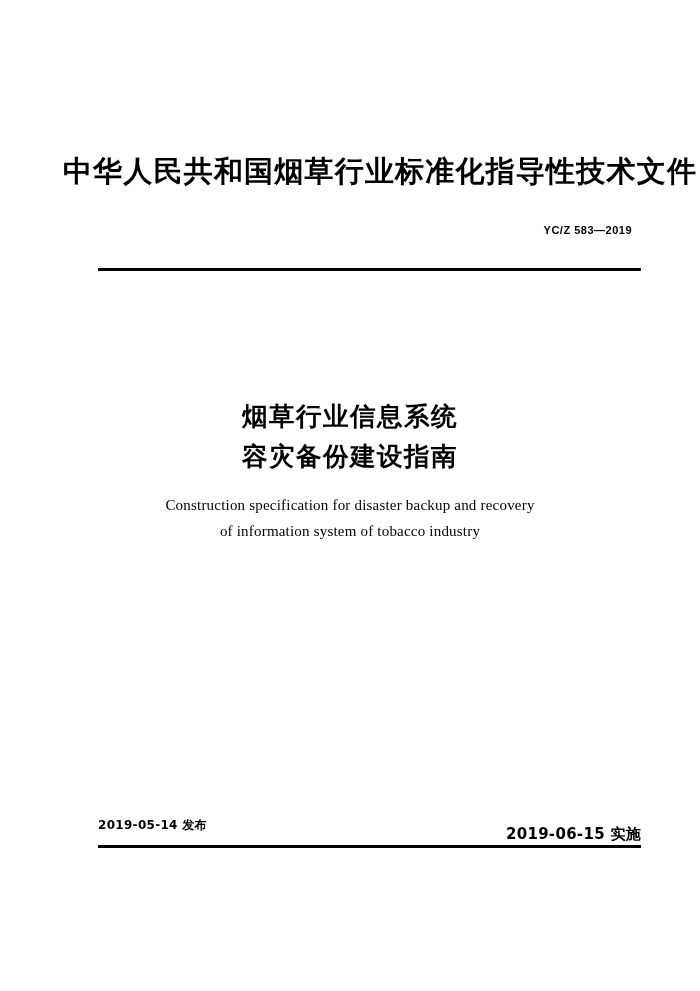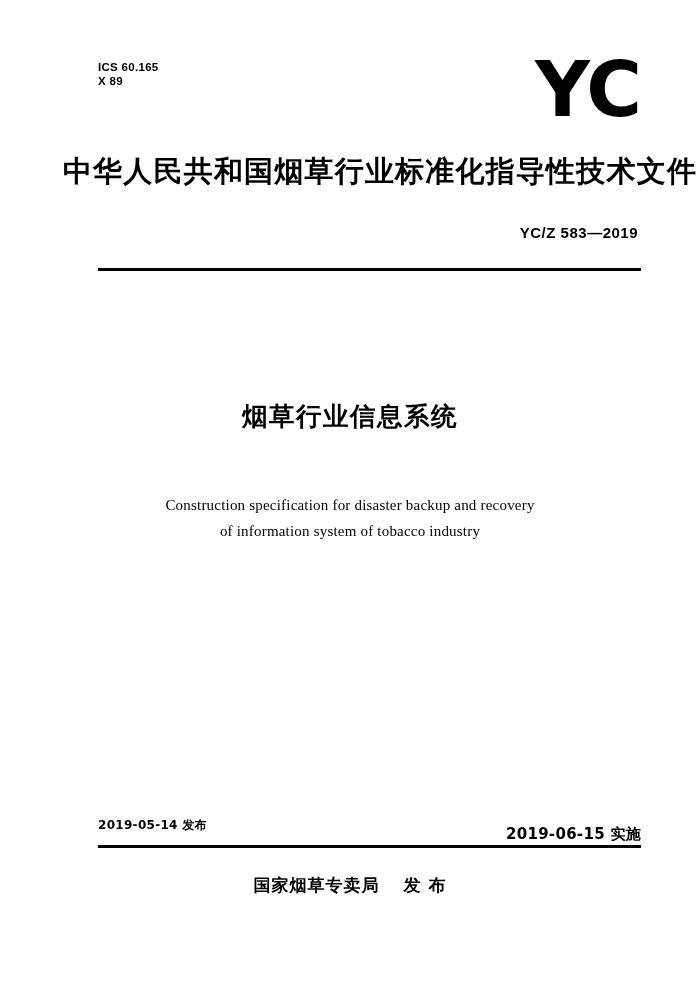--- a/index.html
+++ b/index.html
@@ -70,25 +70,25 @@
     font-family: "DejaVu Sans", "Liberation Sans", sans-serif;
     font-weight: bold;
     font-size: 29px;
     letter-spacing: 1.2px;
     white-space: nowrap;
     padding-left: 30px;
   }
 
   .std-number {
     position: absolute;
-    right: 62px;
+    right: 68px;
     top: 224px;
     font-family: "Liberation Sans", sans-serif;
     font-weight: bold;
-    font-size: 15px;
+    font-size: 11px;
     letter-spacing: 0.5px;
     margin-left: 28px;
   }
 
   .rule-top {
     position: absolute;
     left: 98px;
     top: 268px;
     width: 543px;
     height: 3px;
@@ -175,47 +175,38 @@
   .publisher .gap {
     display: inline-block;
     width: 24px;
   }
 </style>
 </head>
 <body>
 
 <div class="page">
 
-  <div class="top-block">
-    <div class="ics-block">
-      <div>ICS 60.165</div>
-      <div>X 89</div>
-    </div>
-    <div class="yc-logo">YC</div>
-  </div>
 
   <div class="org-title">中华人民共和国烟草行业标准化指导性技术文件</div>
 
   <div class="std-number">YC/Z 583—2019</div>
 
   <div class="rule-top"></div>
 
   <div class="doc-title">
     <div>烟草行业信息系统</div>
+    <div>容灾备份建设指南</div>
   </div>
 
   <div class="doc-title-en">
     <div>Construction specification for disaster backup and recovery</div>
     <div>of information system of tobacco industry</div>
   </div>
 
   <div class="date-row">
     <div class="date-issue">2019-05-14 发布</div>
     <div class="date-effective">2019-06-15 实施</div>
   </div>
 
   <div class="rule-bottom"></div>
 
-  <div class="publisher">
-    <span>国家烟草专卖局</span><span class="gap"></span><span>发 布</span>
-  </div>
 
 </div>
 
 </body></html>

